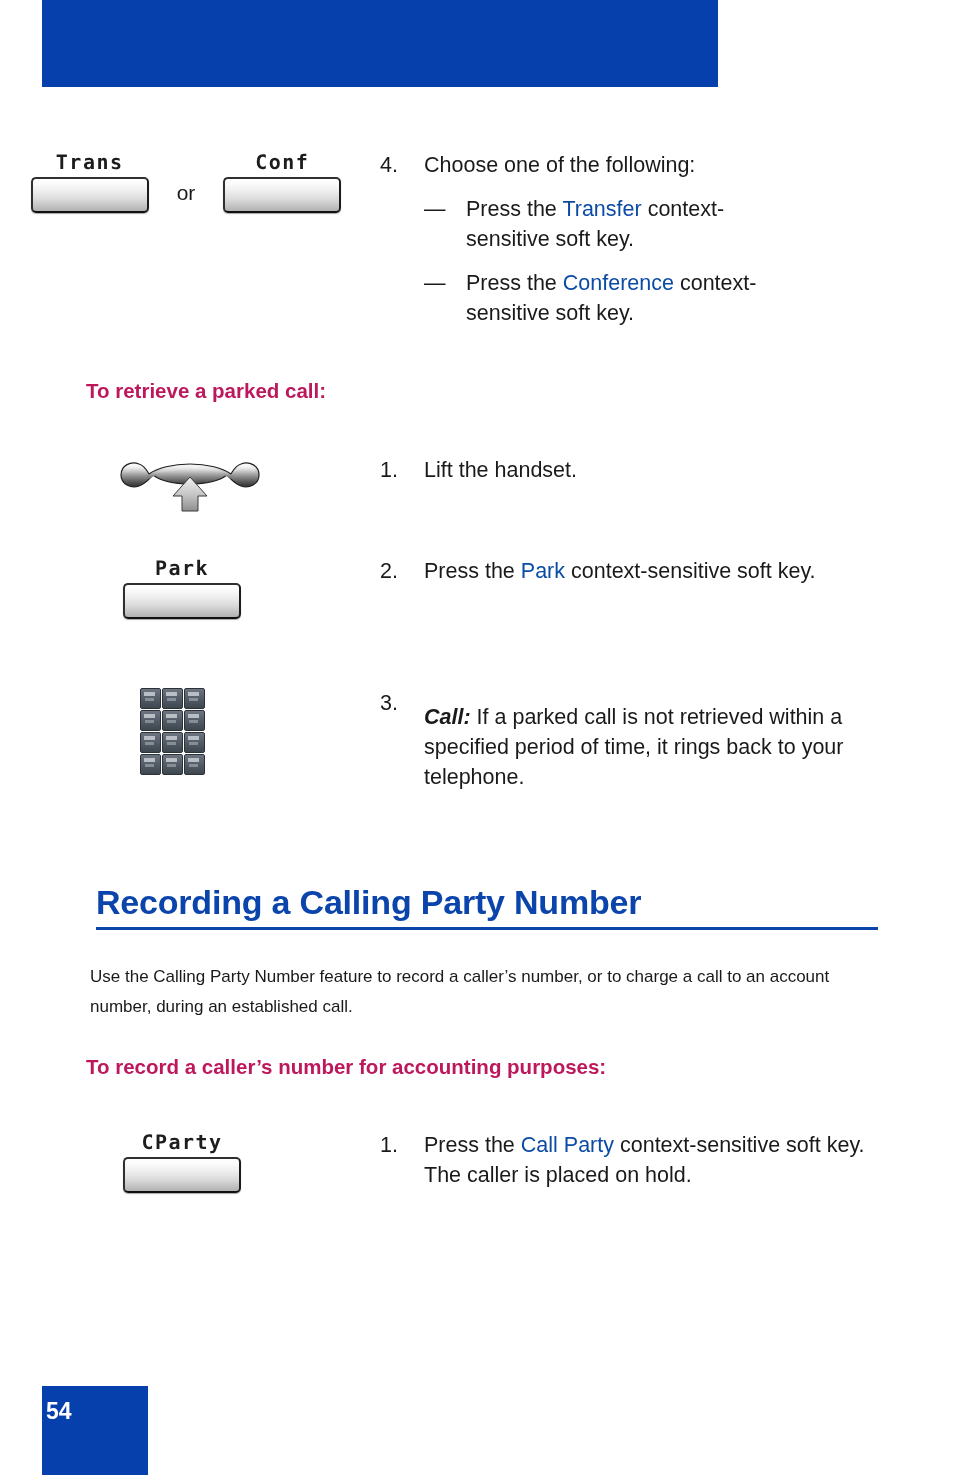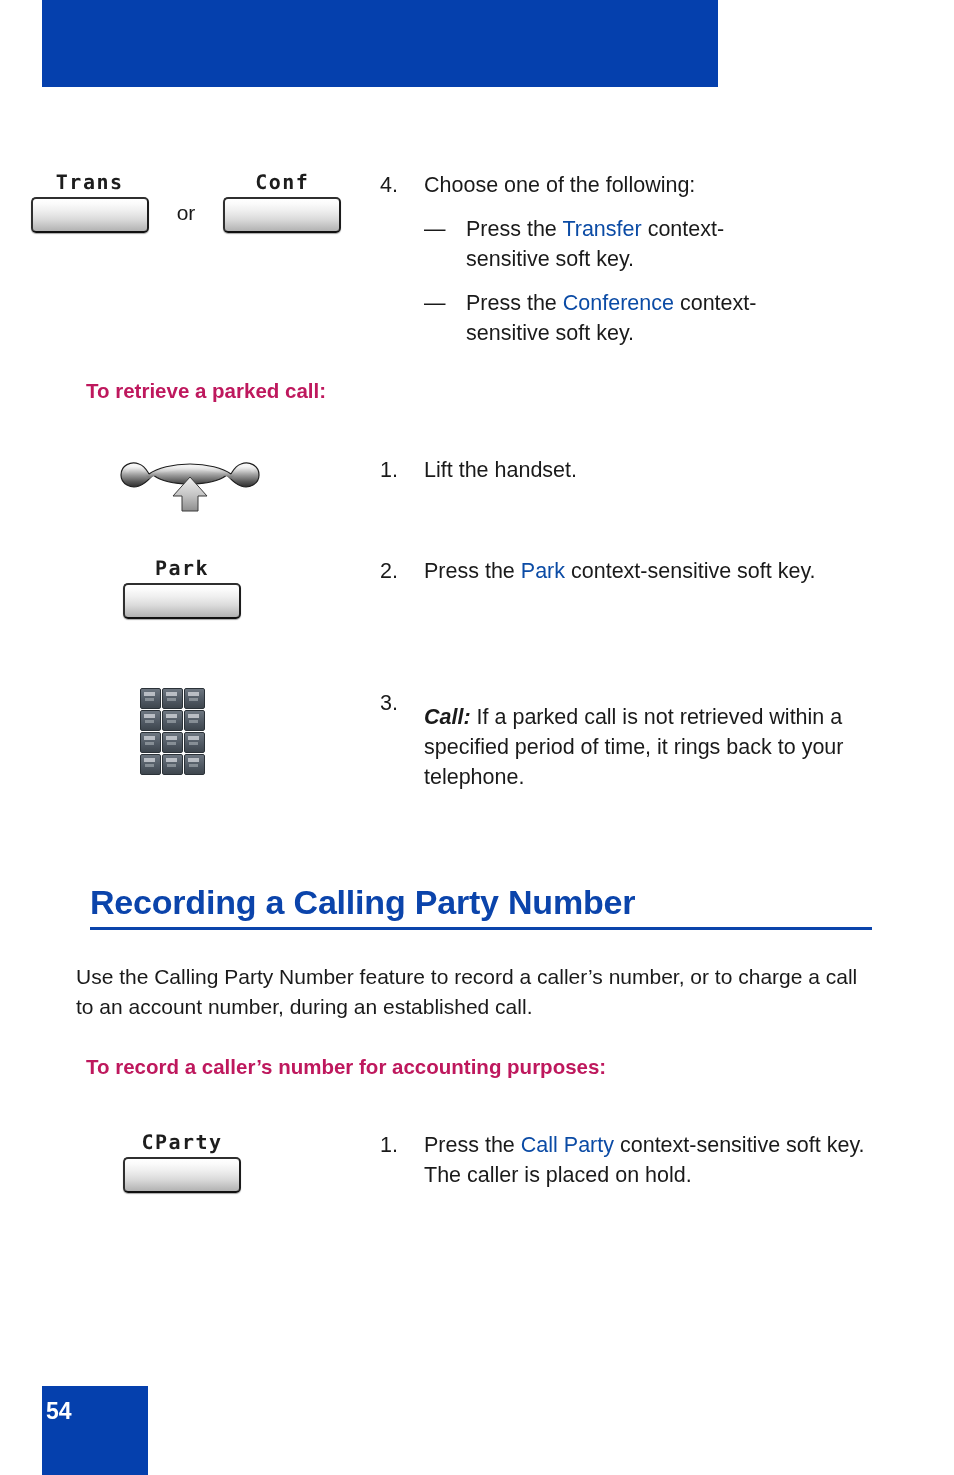--- a/index.html
+++ b/index.html
@@ -93,44 +93,44 @@
     position: absolute;
     font-size: 20.5px;
     font-weight: bold;
     color: #be185d;
     white-space: nowrap;
   }
 
   
   .section-heading {
     position: absolute;
-    left: 90px;
+    left: 96px;
     top: 881px;
     width: 782px;
   }
   .section-heading-text {
     color: #0b44ab;
     font-size: 34px;
     font-weight: bold;
     letter-spacing: -0.2px;
     line-height: 42px;
   }
   .section-rule {
     margin-top: 4px;
     height: 3px;
     background: #0b44ab;
     width: 782px;
   }
 
   
   .body-para {
     position: absolute;
-    left: 76px;
+    left: 90px;
     width: 790px;
-    font-size: 21px;
+    font-size: 17px;
     line-height: 30px;
     color: #1a1a1a;
   }
 
   
   .softkey-wrap {
     display: inline-block;
     text-align: center;
   }
   .softkey-label {
@@ -226,21 +226,21 @@
     font-size: 23px;
     font-weight: bold;
   }
 </style>
 </head>
 <body>
 
 <div class="header-banner"></div>
 <div class="header-title">While on an active call</div>
 
-<div class="row" style="position:absolute; left:0; top:150px; width:860px;margin-top:20px;">
+<div class="row" style="position:absolute; left:0; top:150px; width:860px;">
   <div class="col-icon">
     <div class="softkey-pair" style="margin-left:-8px;">
       <div class="softkey-wrap">
         <div class="softkey-label">Trans</div>
         <div class="softkey-btn"></div>
       </div>
       <div class="or-label">or</div>
       <div class="softkey-wrap">
         <div class="softkey-label">Conf</div>
         <div class="softkey-btn"></div>

